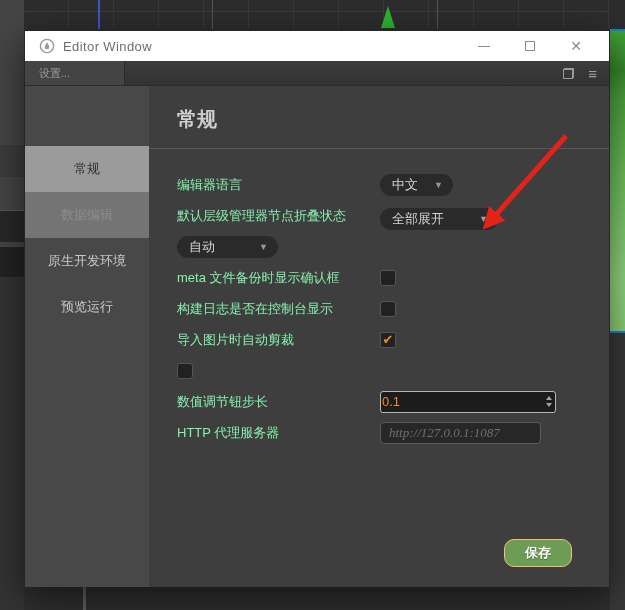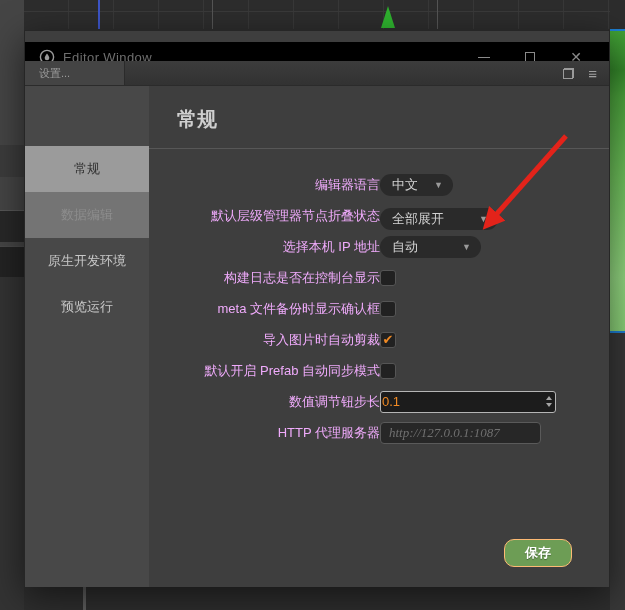--- a/index.html
+++ b/index.html
@@ -28,22 +28,22 @@
   .sprite-green { position:absolute; left:0; top:29px; width:15px; height:304px;
     background:linear-gradient(180deg,#41a135 0%,#3c9431 8%,#35892b 13%,#4ba23c 22%,#6dbf5a 48%,#92d680 82%,#8bd178 100%);
     border-top:2px solid #1d7fd4; border-bottom:2px solid #1d7fd4; }
   .right-under { position:absolute; left:0; top:333px; width:15px; height:277px; background:#383838; }
   .bottom-strip { position:absolute; left:24px; top:586px; width:586px; height:24px; background:#2e2e2e; }
   .bottom-vline { position:absolute; left:59px; top:0; width:3px; height:24px; background:#5e5e5e; }
 
   
   .dialog { position:absolute; left:24px; top:30px; width:586px; height:556px;
     background:#3e3e3e; border:1px solid #262626; box-shadow:0 10px 34px rgba(0,0,0,.55); }
-  .titlebar { position:absolute; left:0; top:0; width:100%; height:30px; background:#000000;
-    display:flex; align-items:center; padding:0 10px 0 14px;margin-top:11px; }
+  .titlebar { position:absolute; left:0; top:0; width:100%; height:30px; background:#ffffff;
+    display:flex; align-items:center; padding:0 10px 0 14px; }
   .logo { width:16px; height:16px; margin-right:8px; flex:none; }
   .title { font-size:13px; color:#6e6e6e; letter-spacing:.4px; }
   .win-controls { margin-left:auto; display:flex; align-items:center; }
   .wc { width:46px; height:30px; display:flex; align-items:center; justify-content:center; cursor:default; }
   .wc-min  { width:12px; height:0; border-top:1px solid #8a8a8a; }
   .wc-max  { width:10px; height:10px; border:1px solid #8a8a8a; }
   .wc-close{ font-size:14px; color:#8a8a8a; line-height:1; }
 
   .tabbar { position:absolute; left:0; top:30px; width:100%; height:25px;
     background:linear-gradient(180deg,#3c3c3c,#323232); border-bottom:1px solid #2b2b2b;
@@ -62,21 +62,21 @@
     align-items:center; justify-content:center; font-size:13px; color:#c8c8c8; cursor:pointer; }
   .side-item.selected { background:#9b9b9b; color:#333; }
   .side-item.disabled { background:#747474; color:#8d8d8d; }
 
   .content { flex:1; background:#3e3e3e; position:relative; padding:18px 0 0 28px; }
   .heading { font-size:20px; font-weight:bold; color:#cfcfcf; line-height:30px; }
   .divider { margin:14px 0 0 -28px; border-bottom:1px solid #575757; }
 
   .form { margin-top:20px; }
   .row { height:31px; display:flex; align-items:center; }
-  .lbl { width:203px; flex:none; font-size:13px; color:#f0abfc;text-align:right; }
+  .lbl { width:203px; flex:none; font-size:13px; color:#86efac; }
 
   .dropdown { height:22px; background:#2a2a2a; border-radius:11px; display:flex;
     align-items:center; padding:0 10px 0 12px; color:#d2d2d2; font-size:13px; cursor:pointer; }
   .dd-73 { width:73px; } .dd-118 { width:118px;margin-top:6px; } .dd-101 { width:101px; }
   .caret { margin-left:auto; font-size:9px; color:#9a9a9a; }
 
   .checkbox { width:16px; height:16px; background:#212121; border:1px solid #555;
     border-radius:3px; display:flex; align-items:center; justify-content:center; cursor:pointer; }
   .check { color:#f08a24; font-size:13px; font-weight:bold; line-height:1; }
 
@@ -191,46 +191,44 @@
 
           <div class="row">
             <span class="lbl">默认层级管理器节点折叠状态</span>
             <div class="dropdown dd-118">
               <span>全部展开</span>
               <span class="caret">▼</span>
             </div>
           </div>
 
           <div class="row">
-            <span class="lbl">选择本机 IP 地址</span>
             <div class="dropdown dd-101">
               <span>自动</span>
               <span class="caret">▼</span>
             </div>
           </div>
 
           <div class="row">
+            <span class="lbl">meta 文件备份时显示确认框</span>
+            <div class="checkbox"></div>
+          </div>
+
+          <div class="row">
             <span class="lbl">构建日志是否在控制台显示</span>
-            <div class="checkbox"></div>
-          </div>
-
-          <div class="row">
-            <span class="lbl">meta 文件备份时显示确认框</span>
             <div class="checkbox"></div>
           </div>
 
           <div class="row">
             <span class="lbl">导入图片时自动剪裁</span>
             <div class="checkbox">
               <span class="check">✔</span>
             </div>
           </div>
 
           <div class="row">
-            <span class="lbl">默认开启 Prefab 自动同步模式</span>
             <div class="checkbox"></div>
           </div>
 
           <div class="row">
             <span class="lbl">数值调节钮步长</span>
             <div class="numwrap">
               <input class="numin" value="0.1" style="">
               <div class="stepper">
                 <div class="tri-up"></div>
                 <div class="tri-down"></div>

